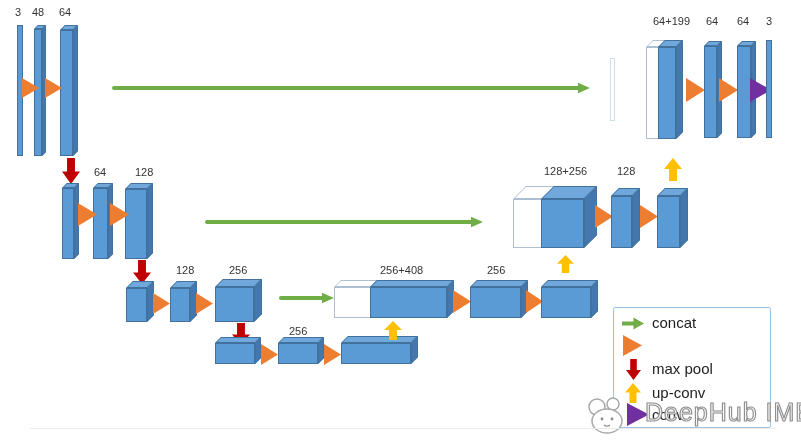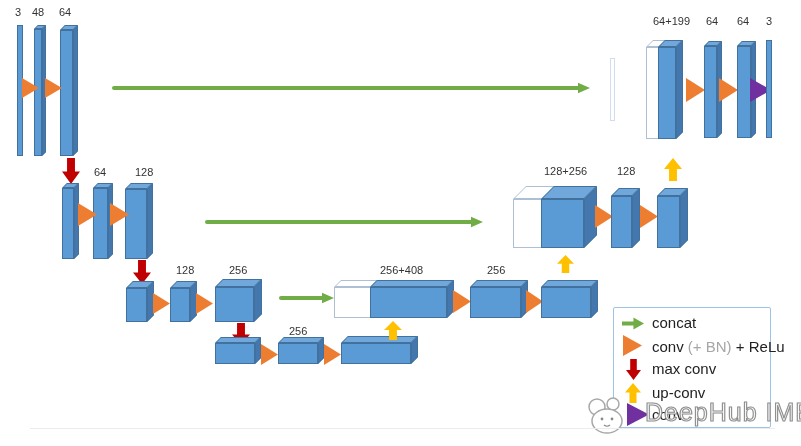--- a/index.html
+++ b/index.html
@@ -225,24 +225,23 @@
       <div class="s"></div>
     </div>
   <div class="tri purple" style="left:750px;top:78px;width:21px;height:24px"></div>
   <div class="bar" style="left:766px;top:40px;width:6px;height:98px"></div>
 
   <div class="legend"></div>
   <div class="larr" style="left:622px;top:317px;width:22px;height:13px"></div>
   <span class="ltxt" style="left:652px;top:314px">concat</span>
 
   <div class="tri" style="left:623px;top:335px;width:19px;height:21px"></div>
-  <span class="ltxt" style="left:652px;top:338px"><span>conv </span><span class="gray">(+ BN)</span><span> + ReLu</span></span>
 
   <div class="arrD" style="left:626px;top:359px;width:15px;height:21px"></div>
-  <span class="ltxt" style="left:652px;top:360px">max conv</span>
+  <span class="ltxt" style="left:652px;top:360px">max pool</span>
 
   <div class="arrU" style="left:625px;top:383px;width:16px;height:20px"></div>
   <span class="ltxt" style="left:652px;top:384px">up-conv</span>
 
   <div class="tri purple" style="left:627px;top:403px;width:22px;height:23px"></div>
   <span class="ltxt" style="left:652px;top:406px">conv</span>
 
   <svg width="66" height="40" style="position:absolute;left:583px;top:395px" viewBox="0 0 66 40">
     <circle cx="14" cy="12" r="8" fill="#fff" stroke="#a8a8a8" stroke-width="1.5"></circle>
     <circle cx="30" cy="9" r="6" fill="#fff" stroke="#a8a8a8" stroke-width="1.5"></circle>

